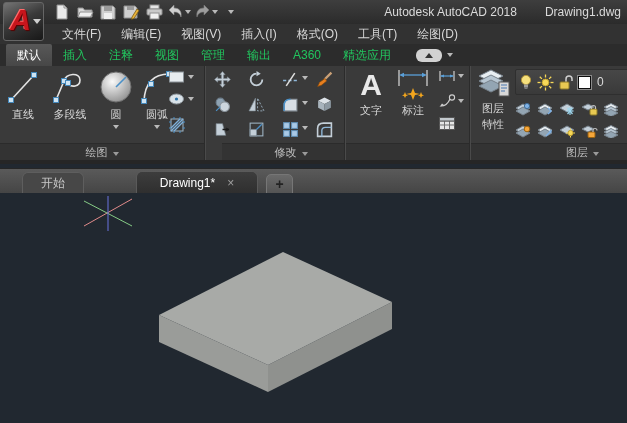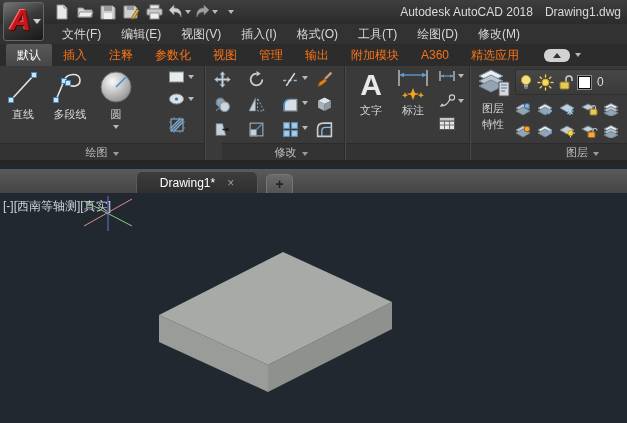--- a/index.html
+++ b/index.html
@@ -7,21 +7,21 @@
   .app {
     position:relative; width:627px; height:423px; overflow:hidden;
     font-family:"Liberation Sans", sans-serif;
     background:#212830; user-select:none;
   }
 
   
   .titlebar { position:absolute; top:0; left:0; right:0; height:24px;
     background:linear-gradient(#3e3e3e,#2b2b2b); }
   .window-title { position:absolute; right:6px; top:5px; font-size:12px; color:#dadada; white-space:nowrap; }
-  .window-title .doc { margin-left:12px; }
+  .window-title .doc { margin-left:28px; }
 
   .app-logo-btn { position:absolute; left:3px; top:2px; width:41px; height:39px; z-index:9;
     background:linear-gradient(155deg,#747474 0%,#3a3a3a 45%,#181818 100%);
     border:1px solid #666; border-radius:3px; cursor:pointer; }
   .app-logo-btn .letterA {
     position:absolute; left:6px; top:1px; font-size:29px; font-weight:bold; font-style:italic;
     color:#c7151c; text-shadow:1px 1px 1px #5a0000, -1px -1px 0 #ff6a6a; }
   .app-logo-btn .logo-caret { position:absolute; right:2px; top:16px; width:0; height:0;
     border-left:4px solid transparent; border-right:4px solid transparent; border-top:5px solid #cfcfcf; }
 
@@ -31,21 +31,21 @@
   .caret-down { width:0; height:0; border-left:3.5px solid transparent; border-right:3.5px solid transparent; border-top:4px solid #b9b9b9; }
 
   
   .menubar { position:absolute; top:24px; left:0; right:0; height:20px; background:#323232;
     display:flex; align-items:center; padding-left:52px; }
   .menu-item { font-size:12px; color:#d8d8d8; padding:0 10px; height:20px; line-height:20px; cursor:pointer; }
 
   
   .ribbon-tabs { position:absolute; top:44px; left:0; right:0; height:22px; background:#2c2c2c;
     display:flex; align-items:stretch; padding-left:6px; }
-  .rtab { font-size:12px; color:#f97316; padding:0 11px; line-height:22px; cursor:pointer; white-space:nowrap; }
+  .rtab { font-size:12px; color:#22c55e; padding:0 11px; line-height:22px; cursor:pointer; white-space:nowrap; }
   .rtab.active { background:linear-gradient(#585858,#474747); color:#fff; border-radius:2px 2px 0 0; }
   .ribbon-collapse { display:flex; align-items:center; gap:5px; margin-left:14px; cursor:pointer; }
   .pill { width:26px; height:13px; background:#d2d2d2; border-radius:6px; display:flex; align-items:center; justify-content:center; }
   .pill .up { width:0; height:0; border-left:4px solid transparent; border-right:4px solid transparent; border-bottom:5px solid #333; }
 
   
   .ribbon { position:absolute; top:66px; left:0; right:0; height:98px; background:#3a3a3a; border-bottom:4px solid #262626; }
   .panel { position:absolute; top:0; height:94px; }
   .panel-sep { position:absolute; top:0; height:94px; width:2px;
     background:linear-gradient(90deg,#2b2b2b 50%,#4a4a4a 50%); }
@@ -155,32 +155,29 @@
   </div>
 
   <div class="menubar">
     <span class="menu-item">文件(F)</span>
     <span class="menu-item">编辑(E)</span>
     <span class="menu-item">视图(V)</span>
     <span class="menu-item">插入(I)</span>
     <span class="menu-item">格式(O)</span>
     <span class="menu-item">工具(T)</span>
     <span class="menu-item">绘图(D)</span>
-    <span class="menu-item">修改(M)</span>
   </div>
 
   <div class="ribbon-tabs">
     <span class="rtab active">默认</span>
     <span class="rtab">插入</span>
     <span class="rtab">注释</span>
-    <span class="rtab">参数化</span>
     <span class="rtab">视图</span>
     <span class="rtab">管理</span>
     <span class="rtab">输出</span>
-    <span class="rtab">附加模块</span>
     <span class="rtab">A360</span>
     <span class="rtab">精选应用</span>
     <span class="ribbon-collapse">
       <span class="pill">
           <span class="up"></span>
         </span>
       <span class="caret-down"></span>
     </span>
   </div>
 
@@ -209,20 +206,30 @@
           <defs>
             <radialGradient id="gc" cx="38%" cy="32%" r="75%">
               <stop offset="0%" stop-color="#fafafa"></stop>
                 <stop offset="100%" stop-color="#8e8e8e"></stop>
             </radialGradient>
           </defs>
           <circle cx="18" cy="19" r="15" fill="url(#gc)" stroke="#6f6f6f"></circle>
           <line x1="18" y1="19" x2="28" y2="9" stroke="#4a90c8" stroke-width="1.6"></line>
         </svg>
         <span class="blabel">圆</span>
+        <span class="caret-down"></span>
+      </div>
+      <div class="big-btn" style="left:134px; width:46px;">
+        <svg width="38" height="38" viewBox="0 0 38 38">
+          <path d="M6 33 C7 14 16 6 31 6" fill="none" stroke="#e4e4e4" stroke-width="1.6"></path>
+          <rect x="3.5" y="30.5" width="5" height="5" fill="#cfe4f3" stroke="#4488bb"></rect>
+          <rect x="28.5" y="3.5" width="5" height="5" fill="#cfe4f3" stroke="#4488bb"></rect>
+          <rect x="10.5" y="13.5" width="5" height="5" fill="#cfe4f3" stroke="#4488bb"></rect>
+        </svg>
+        <span class="blabel">圆弧</span>
         <span class="caret-down"></span>
       </div>
 
       <div class="small-btn" style="left:168px; top:4px;">
         <svg width="18" height="14" viewBox="0 0 18 14">
           <rect x="1.5" y="2" width="14" height="10" fill="#e7ecef" stroke="#8a9298"></rect>
         </svg>
         <span class="caret-down"></span>
       </div>
       <div class="small-btn" style="left:168px; top:26px;">
@@ -508,33 +515,33 @@
         </svg>
       </div>
 
       <div class="panel-label" style="left:0; width:156px; text-align:right; padding-right:28px;">
         <span>图层</span><span class="caret-down"></span>
       </div>
     </div>
   </div>
 
   <div class="filetabs">
+    <div class="ftab start">
+      <span>开始</span>
+    </div>
     <div class="ftab current">
       <span>Drawing1*</span>
       <span class="close-x">×</span>
     </div>
     <div class="newtab">
       <span>+</span>
     </div>
   </div>
 
   <div class="viewport">
-    <div class="vp-label">
-      <span>[-]</span><span>[西南等轴测]</span><span>[真实]</span>
-    </div>
     <svg class="vp-canvas" viewBox="0 0 627 230">
 
       <g>
         <polygon points="159,122 268,172 268,199 159,149" fill="#9a9c99"></polygon>
         <polygon points="268,172 392,109 392,136 268,199" fill="#8f918e"></polygon>
         <polygon points="283,59 392,109 268,172 159,122" fill="#a8aaa7"></polygon>
       </g>
 
       <g>
         <line x1="84" y1="33" x2="132" y2="6" stroke="#e08a8a"></line>

